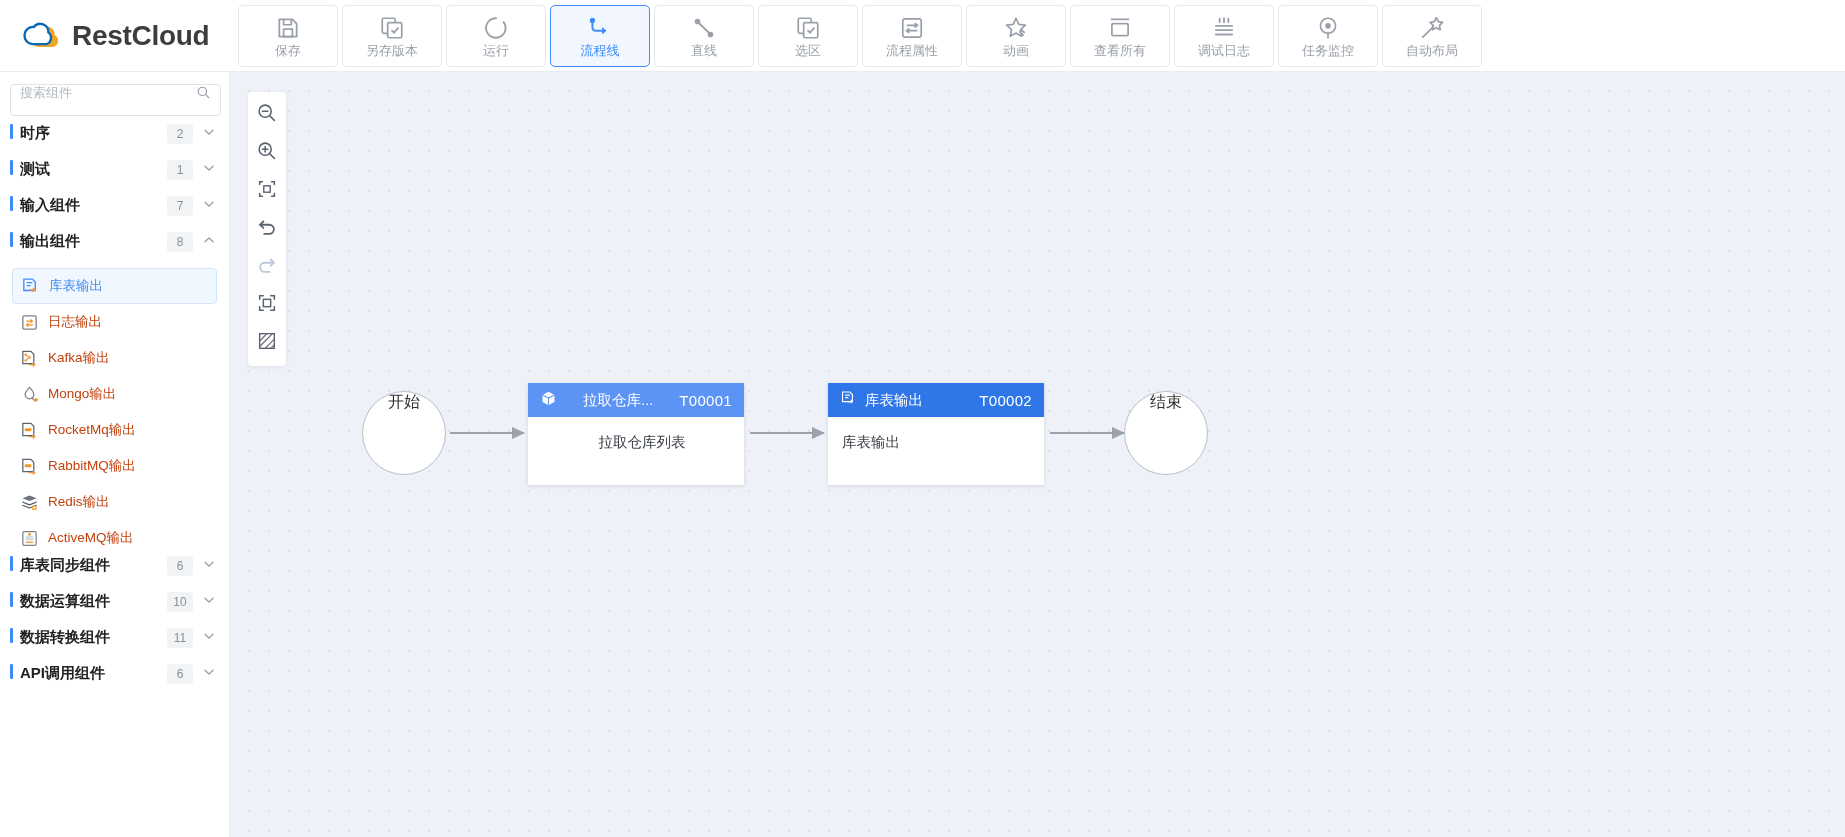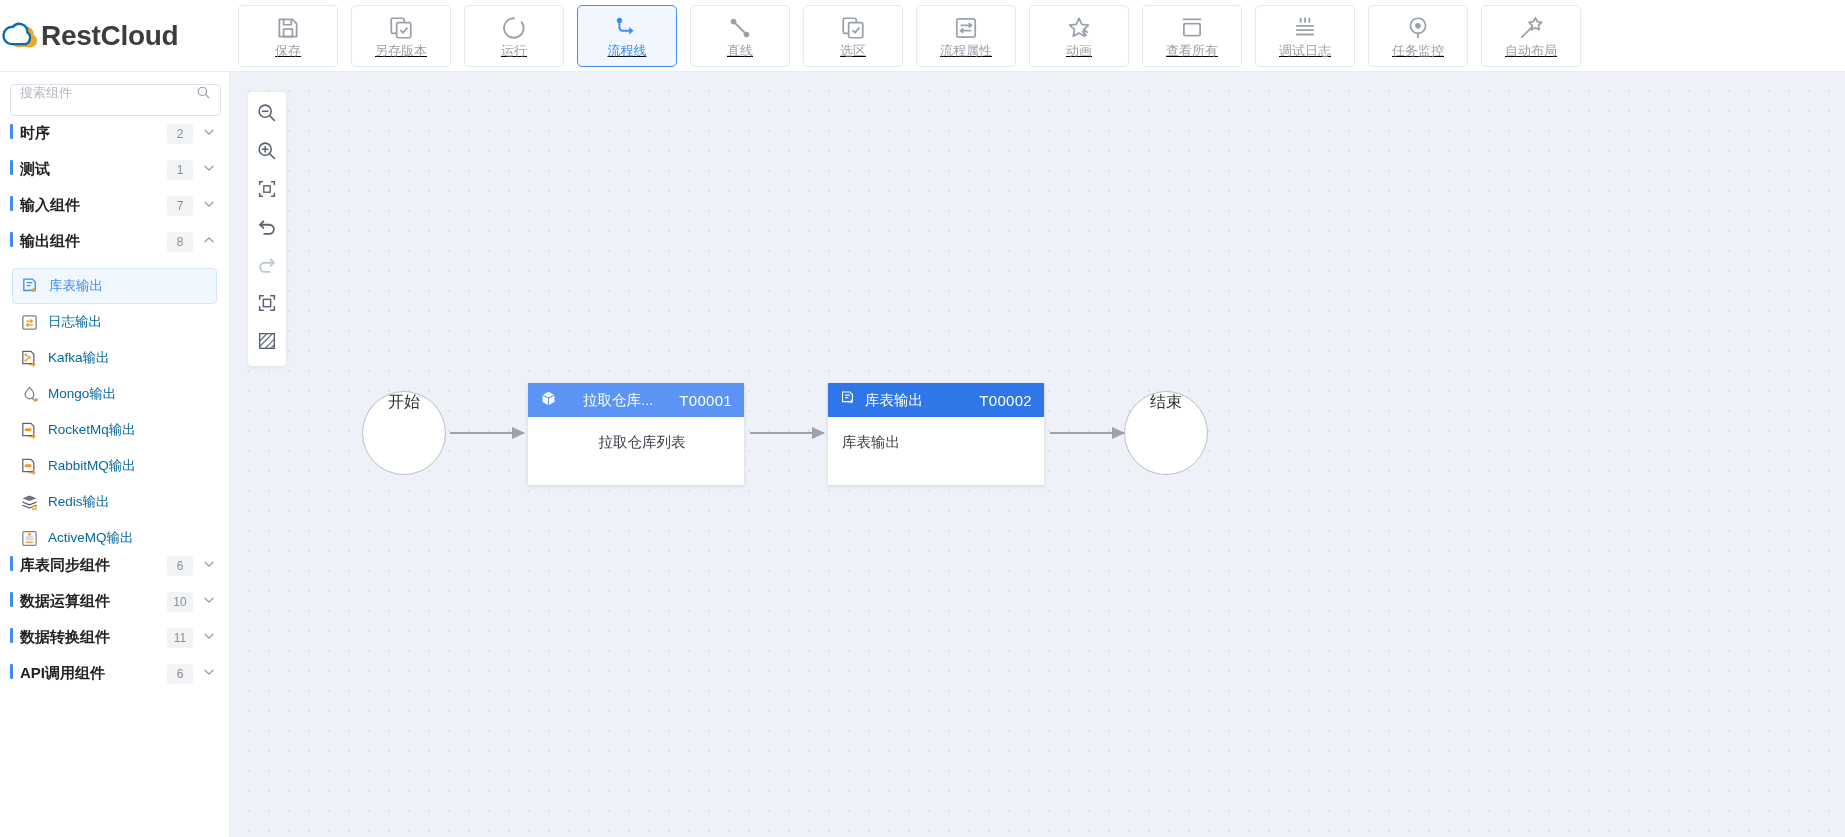--- a/index.html
+++ b/index.html
@@ -9,25 +9,25 @@
     font-family: "Liberation Sans", "DejaVu Sans", sans-serif;
     background: #ffffff; overflow: hidden;
   }
 
   
   .topbar {
     position: absolute; left: 0; top: 0; width: 1845px; height: 72px;
     background: #ffffff; display: flex; align-items: center;
     border-bottom: 1px solid #e9ecf0;
   }
-  .brand { width: 230px; height: 72px; display: flex; align-items: center; padding-left: 1px; gap: 0; flex: 0 0 230px; }
+  .brand { width: 230px; height: 72px; display: flex; align-items: center; padding-left: 22px; gap: 10px; flex: 0 0 230px; }
   .brand-mark { width: 40px; height: 32px; position: relative; flex: 0 0 40px; }
   .brand-name { font-size: 28px; font-weight: bold; color: #3d3d3d; letter-spacing: -0.3px; }
 
-  .tools { display: flex; align-items: center; gap: 13px; padding-left: 8px; text-decoration: underline; }
+  .tools { display: flex; align-items: center; gap: 4px; padding-left: 8px; }
   .tool {
     width: 100px; height: 62px; border: 1px solid #e4e9f2; border-radius: 5px;
     background: #fff; display: flex; flex-direction: column; align-items: center;
     justify-content: center; gap: 3px; cursor: pointer; user-select: none;
   }
   .tool .ico { width: 26px; height: 26px; display: block; }
   .tool .lbl { font-size: 13px; color: #9aa0a9; line-height: 1; }
   .tool.active { background: #f2f7ff; border-color: #3e8cf7; }
   .tool.active .lbl { color: #3e8cf7; }
 
@@ -58,21 +58,21 @@
     font-size: 12px; display: flex; align-items: center; justify-content: center;
     border-radius: 2px; margin-right: 10px;
   }
   .cat .chev { width: 12px; height: 12px; flex: 0 0 12px; }
 
   .comp {
     height: 36px; margin: 0 12px; display: flex; align-items: center; gap: 9px;
     padding: 0 8px; border-radius: 4px; cursor: pointer;
   }
   .comp .cico { width: 19px; height: 19px; flex: 0 0 19px; }
-  .comp .cname { font-size: 13.5px; color: #0369a1; }
+  .comp .cname { font-size: 13.5px; color: #c2410c; }
   .comp.selected { background: #f1f7ff; border: 1px solid #d3e4fb; }
   .comp.selected .cname { color: #3e8cf7; }
 
   
   .canvas {
     position: absolute; left: 230px; top: 72px; width: 1615px; height: 765px;
     background-color: #eef1f7;
     background-image: radial-gradient(#dadfe8 1.2px, transparent 1.2px);
     background-size: 20px 20px; background-position: 9px 9px;
     overflow: hidden;

